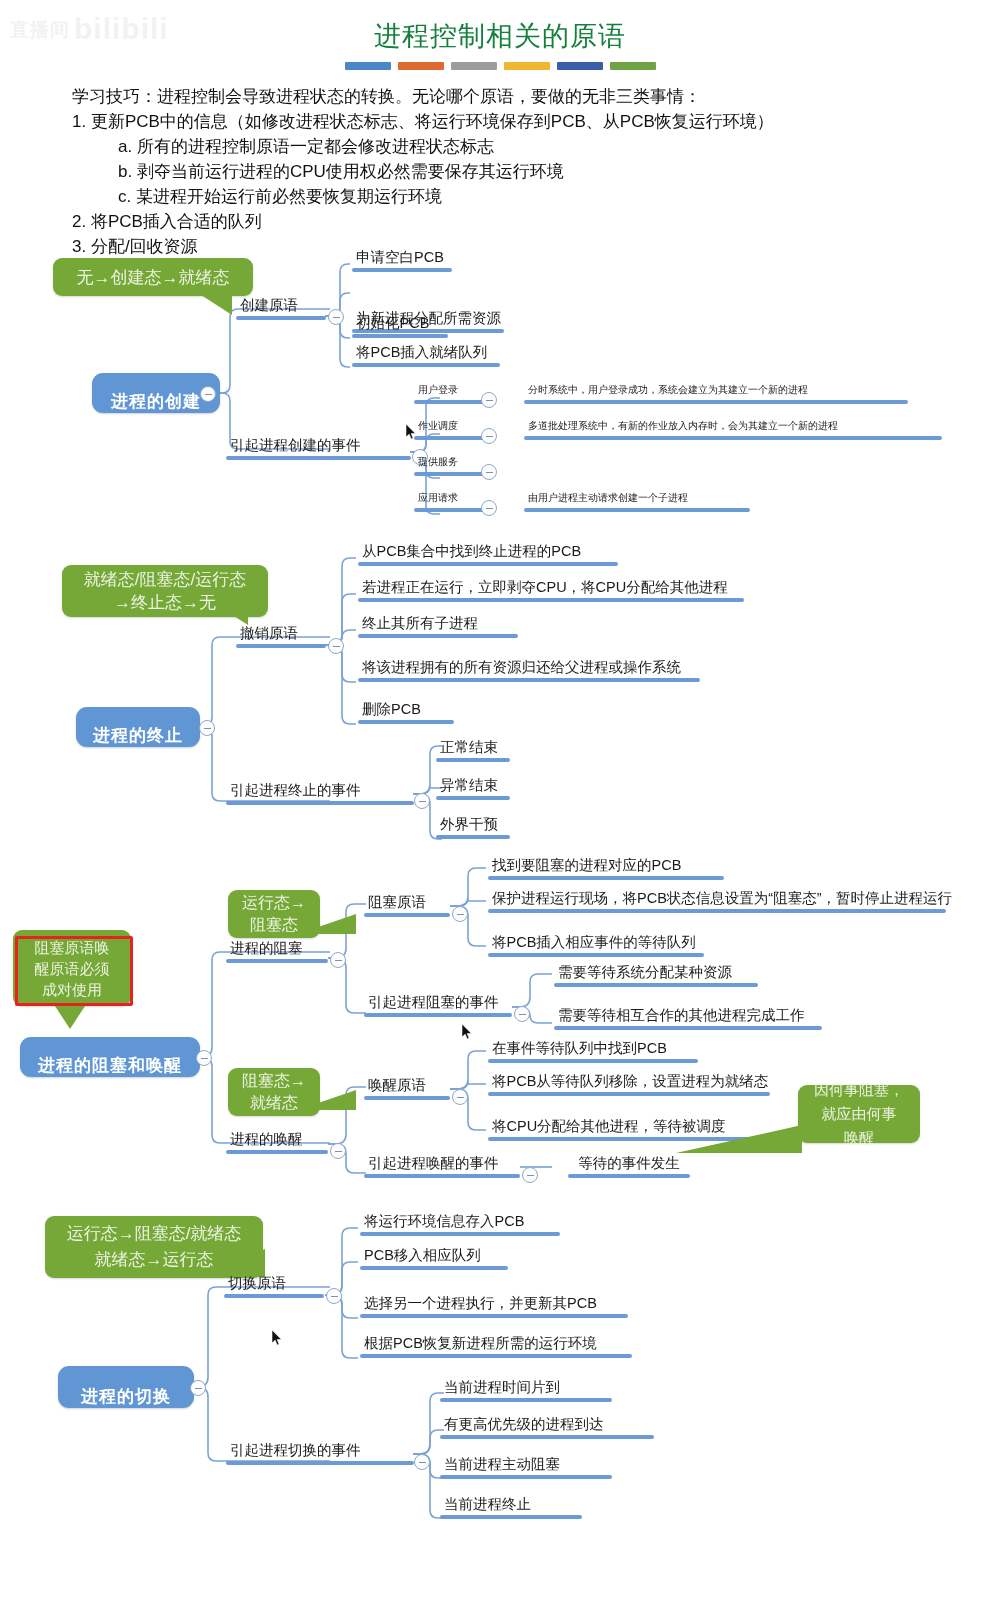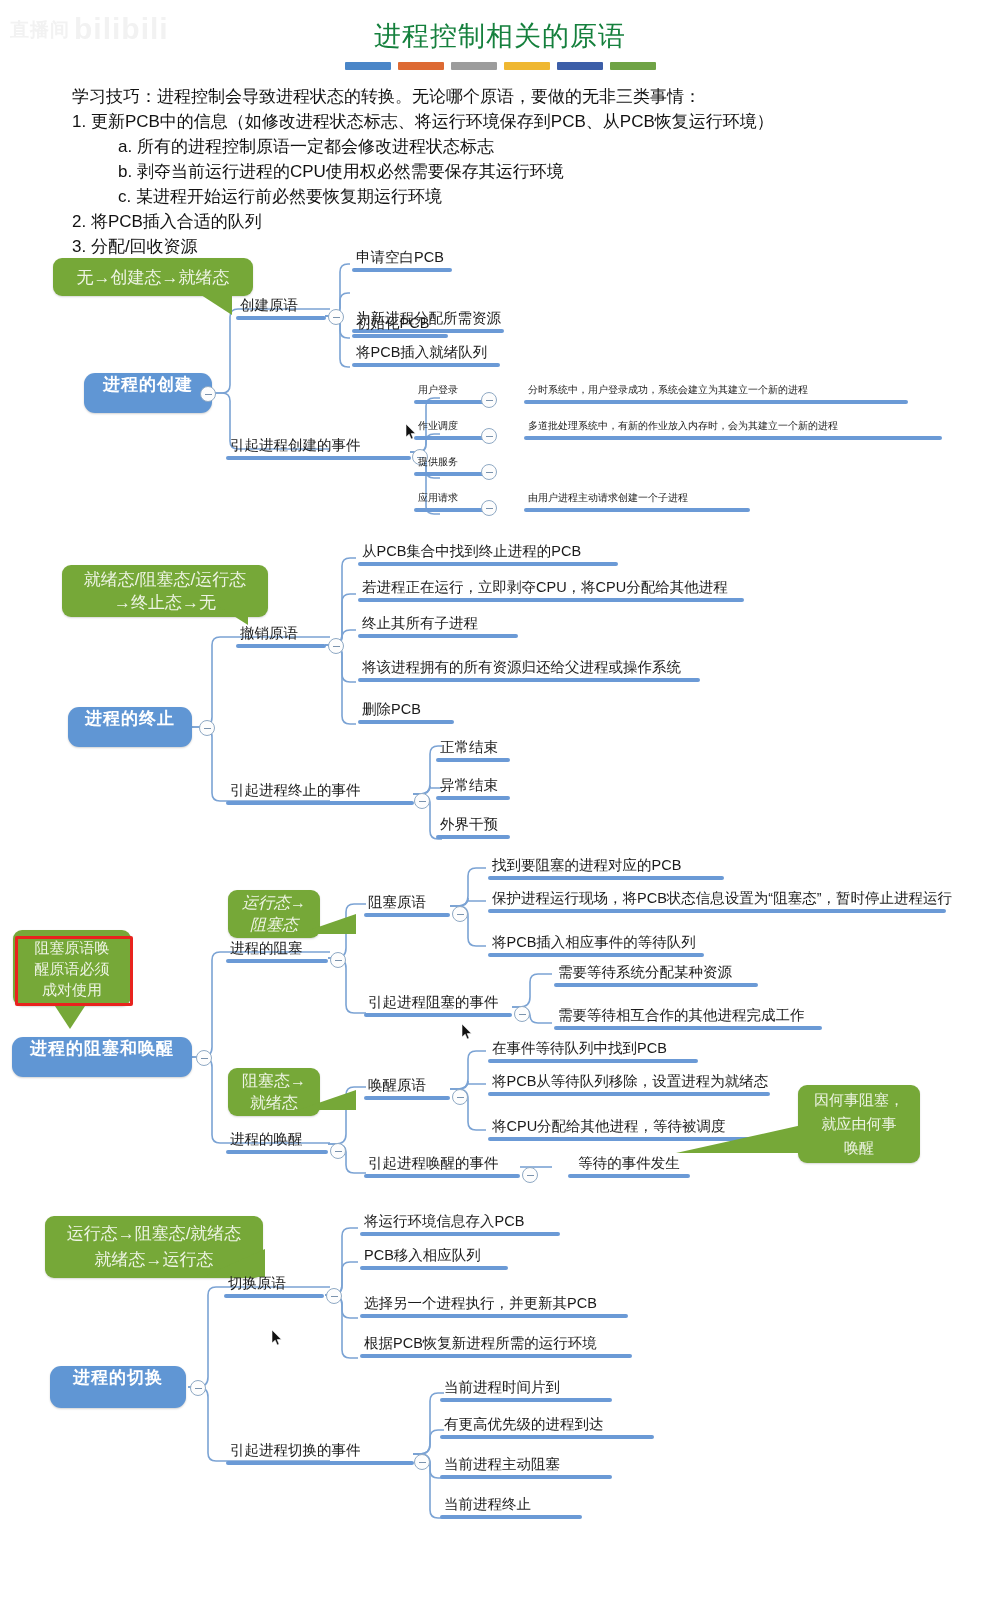--- a/index.html
+++ b/index.html
@@ -40,24 +40,25 @@
     font-size:17px;line-height:25px;color:#111;}
   .intro .ln{white-space:nowrap;}
   .intro .ind2{padding-left:46px;}
 
   
   .root-node{
     position:absolute;
     background:#6096d4;
     color:#ffffff;font-weight:bold;font-size:17px;
     border-radius:11px;
-    display:flex;align-items:flex-start;justify-content:center;
+    display:flex;align-items:flex-end;justify-content:center;
     box-shadow:0 1px 2px rgba(0,0,0,.18);
     letter-spacing:1px;
     white-space:nowrap;
+    margin-left:8px;
   }
   .collapse{
     position:absolute;width:14px;height:14px;border-radius:50%;
     border:1px solid #8fa9c4;background:#fdfdfd;
     display:flex;align-items:center;justify-content:center;
   }
   .collapse::before{
     content:"";display:block;width:7px;height:1px;background:#7b93ad;
   }
   
@@ -329,21 +330,21 @@
   <div class="collapse" style="left:196px;top:1050px;"></div>
 
   <div class="callout" style="left:13px;top:930px;width:118px;height:76px;flex-direction:column;font-size:15px;line-height:21px;">
     <span>阻塞原语唤</span>
     <span>醒原语必须</span>
     <span>成对使用</span>
     <span class="tail" style="left:40px;top:73px;border-width:26px 17px 0 17px;border-color:#76a838 transparent transparent transparent;"></span>
   </div>
   <div class="redbox" style="left:15px;top:936px;width:112px;height:64px;"></div>
 
-  <div class="callout" style="left:228px;top:890px;width:92px;height:48px;flex-direction:column;font-size:16px;line-height:22px;font-style:italic;">
+  <div class="callout" style="left:228px;top:890px;width:92px;height:48px;flex-direction:column;font-size:16px;line-height:22px;">
     <span>运行态→</span>
     <span>阻塞态</span>
     <span class="tail" style="left:70px;top:24px;border-width:0 0 20px 58px;border-color:transparent transparent #76a838 transparent;"></span>
   </div>
 
   <div class="tnode" style="left:226px;top:940px;">
     <span class="lbl">进程的阻塞</span>
     <span class="bar" style="width:102px;"></span>
   </div>
   <div class="collapse" style="left:330px;top:952px;"></div>
@@ -417,21 +418,21 @@
     <span class="lbl">引起进程唤醒的事件</span>
     <span class="bar" style="width:156px;"></span>
   </div>
   <div class="collapse" style="left:522px;top:1167px;"></div>
 
   <div class="tnode" style="left:568px;top:1155px;text-align:center;">
     <span class="lbl">等待的事件发生</span>
     <span class="bar" style="width:122px;"></span>
   </div>
 
-  <div class="callout" style="left:798px;top:1085px;width:122px;height:78px;flex-direction:column;font-size:15px;line-height:24px;">
+  <div class="callout" style="left:798px;top:1085px;width:122px;height:58px;flex-direction:column;font-size:15px;line-height:24px;">
     <span>因何事阻塞，</span>
     <span>就应由何事</span>
     <span>唤醒</span>
     <span class="tail" style="left:-122px;top:40px;border-width:0 0 28px 126px;border-color:transparent transparent #76a838 transparent;"></span>
   </div>
 
   <div class="root-node" style="left:50px;top:1366px;width:136px;height:42px;">
     <span>进程的切换</span>
   </div>
   <div class="collapse" style="left:190px;top:1380px;"></div>

